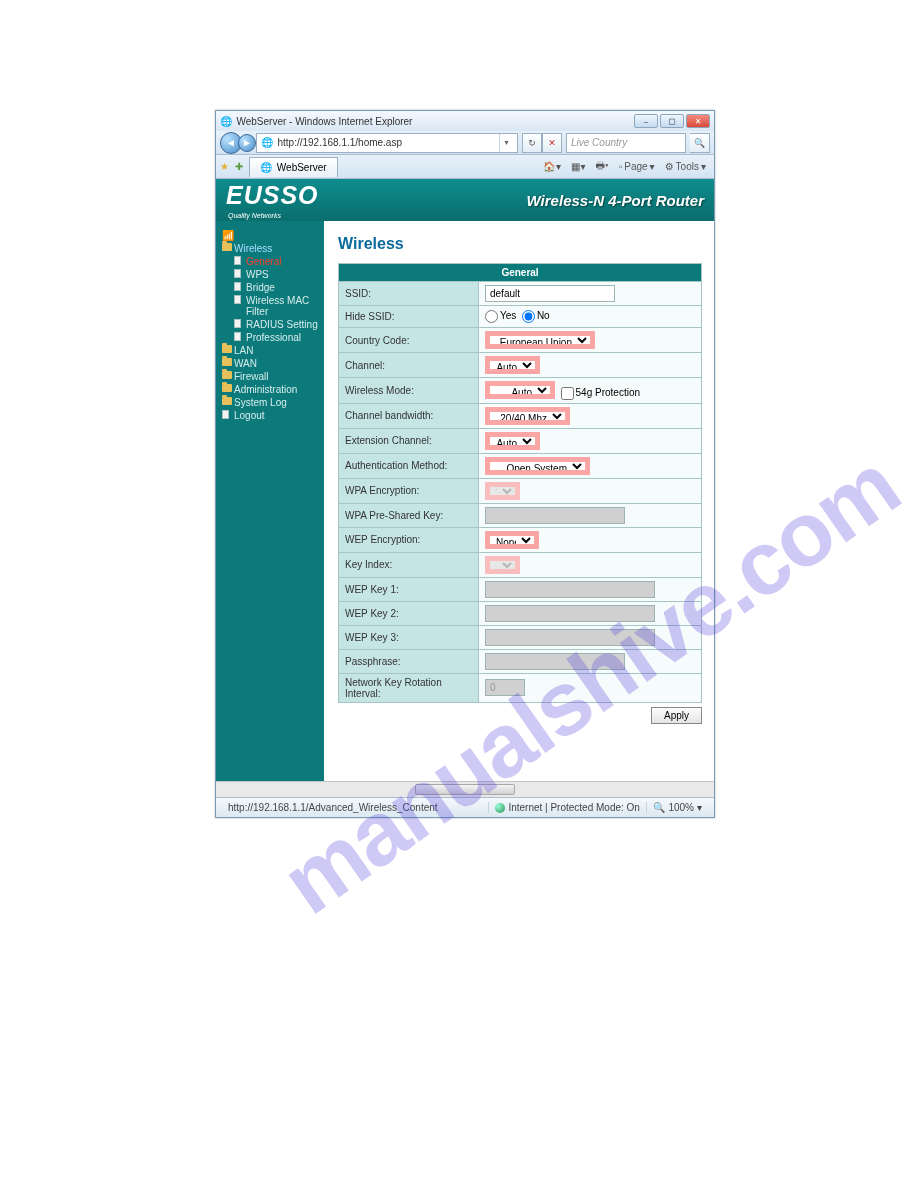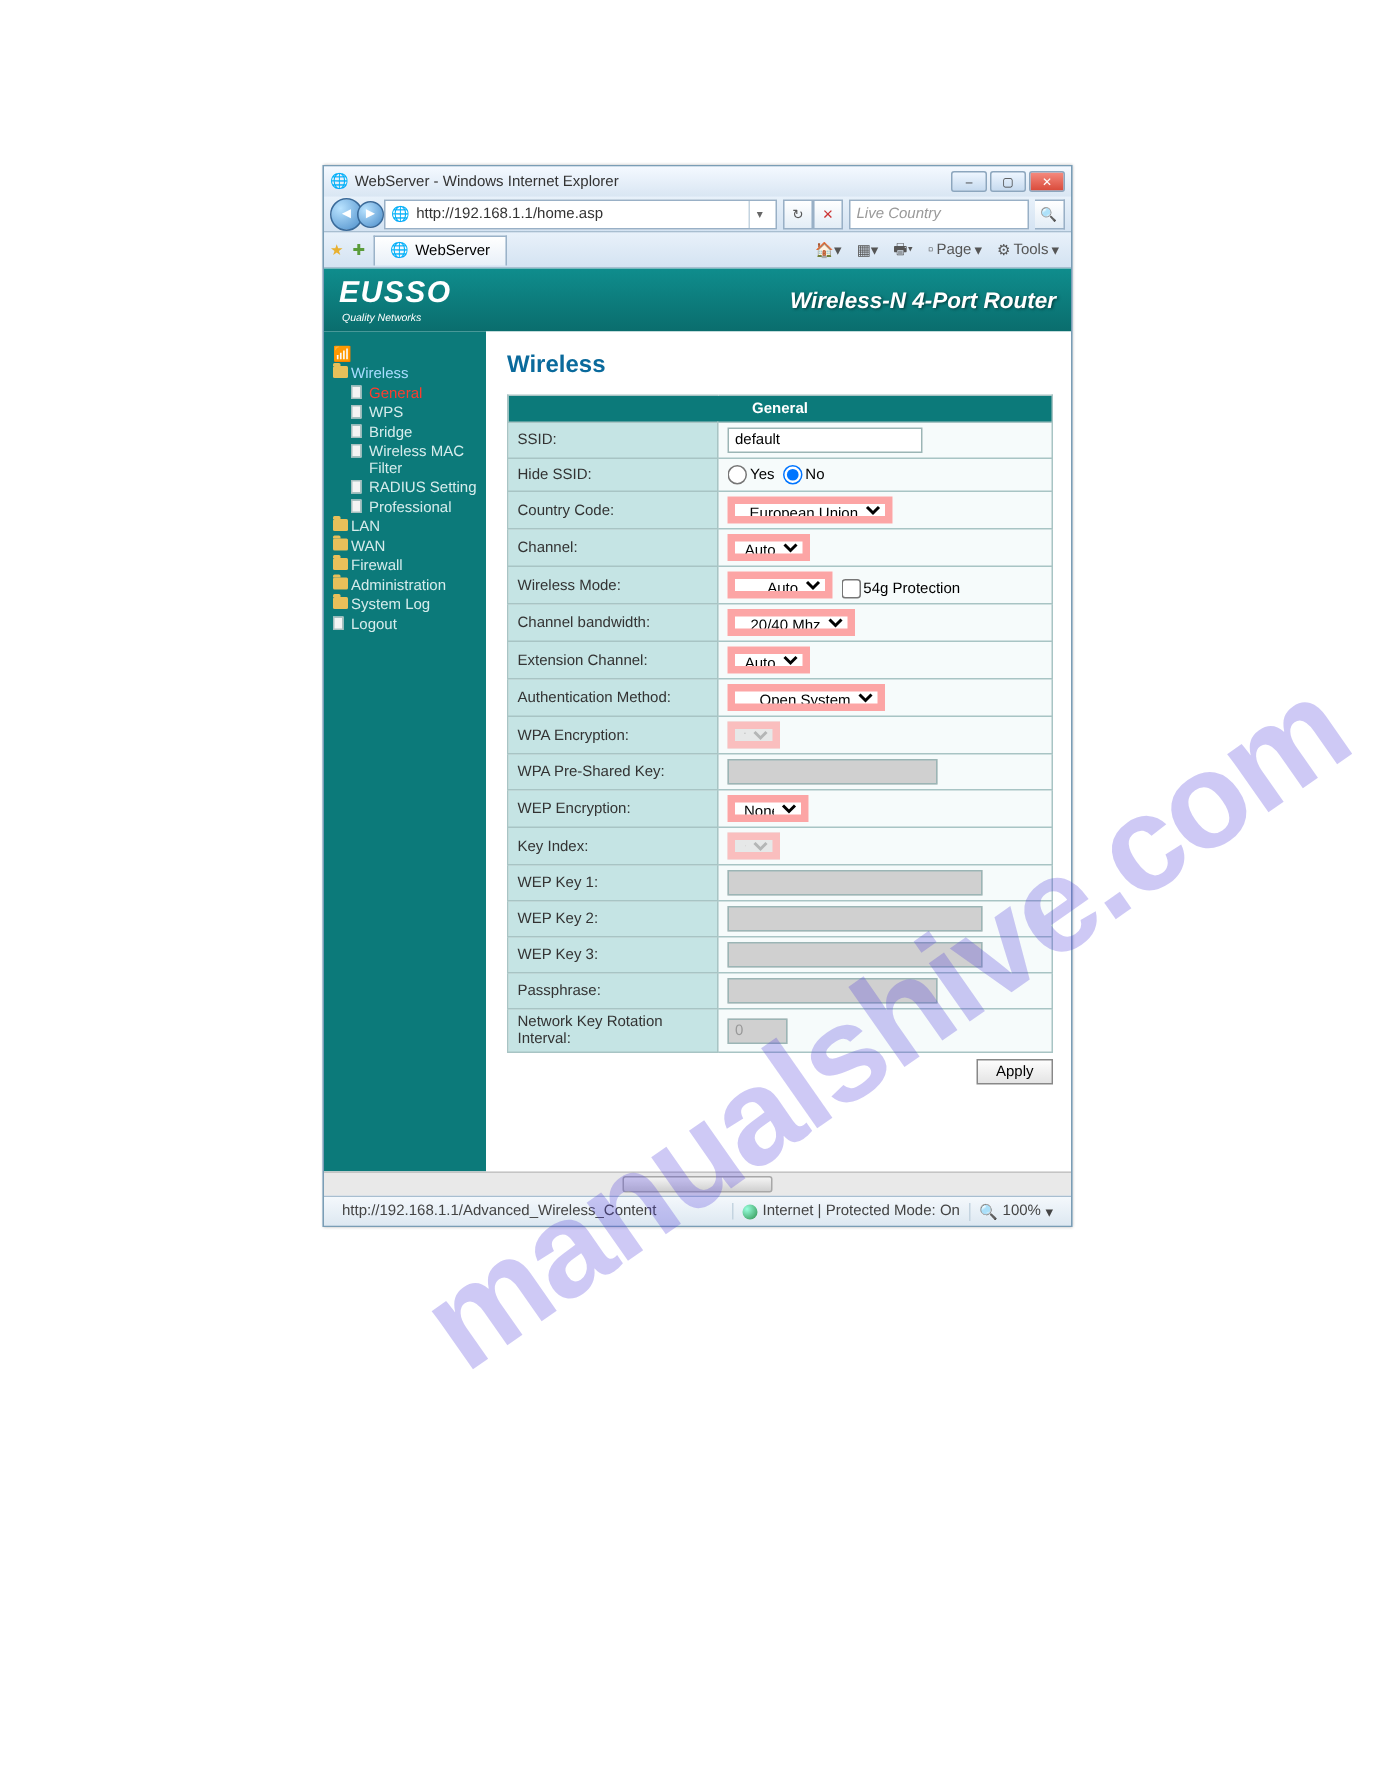--- a/index.html
+++ b/index.html
@@ -18,21 +18,21 @@
 .dropbtn { width: 14px; height: 18px; border-left: 1px solid #c4d4e0; display:flex;align-items:center;justify-content:center;color:#666;font-size:8px; }
 .refreshgrp { display: flex; gap: 0; }
 .smbtn { width: 20px; height: 20px; border: 1px solid #99b0c6; background: linear-gradient(#fff,#e3edf6); display:flex;align-items:center;justify-content:center;font-size:9px;color:#555; }
 .searchbar { width: 120px; height: 20px; background: #fff; border: 1px solid #99b0c6; display: flex; align-items: center; padding: 0 4px; font-size: 10px; color: #999; font-style: italic; }
 .tabbar { height: 24px; display: flex; align-items: center; padding: 2px 4px; gap: 6px; background: linear-gradient(#e8f1fa,#d4e3f2); border-bottom: 1px solid #a8bed0; font-size: 10px; }
 .tab { height: 20px; background: linear-gradient(#fff,#e8f0f8); border: 1px solid #9ab2c8; border-bottom: none; padding: 2px 10px; display: flex; align-items: center; gap: 4px; }
 .tbbtns { margin-left: auto; display: flex; gap: 2px; color: #555; font-size: 10px; }
 .tbitem { padding: 2px 4px; display:flex;align-items:center;gap:2px; }
 .content { background: #fff; display: flex; flex-direction: column; }
 .brandbar { height: 42px; background: linear-gradient(#0f8d8d,#0a6d6d); display: flex; align-items: center; padding: 0 10px; color: #fff; font-weight: bold; font-style: italic; }
-.brand { font-size: 20px; letter-spacing: 1px; }
+.brand { font-size: 25px; letter-spacing: 1px; }
 .brandsub { font-size: 7px; font-weight: normal; margin-left: 2px; margin-top: 2px; }
 .brandright { margin-left: auto; font-size: 15px; font-style: italic; text-shadow: 1px 1px 2px #053f3f; }
 .mainarea { display: flex; min-height: 560px; }
 .sidebar { width: 108px; background: #0c7a7a; color: #d6ecec; padding: 8px 4px; font-size: 10px; }
 .sidebar .node { padding: 1px 0 1px 14px; position: relative; cursor: pointer; }
 .sidebar .sub { padding-left: 26px; }
 .sidebar .active { color: #ff3c2e; }
 .sidebar .open { color: #a9ddff; }
 .fico { position: absolute; left: 2px; top: 1px; width: 10px; height: 8px; background: #e8c05a; border-radius: 1px; }
 .fico.yel::before{content:"";position:absolute;top:-2px;left:0;width:5px;height:2px;background:#e8c05a;border-radius:1px 1px 0 0;}

